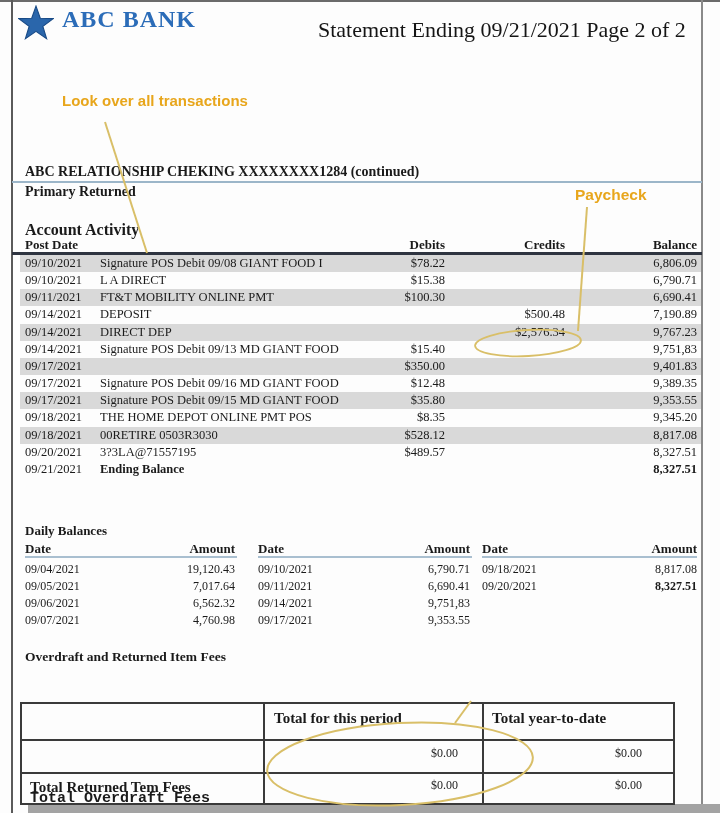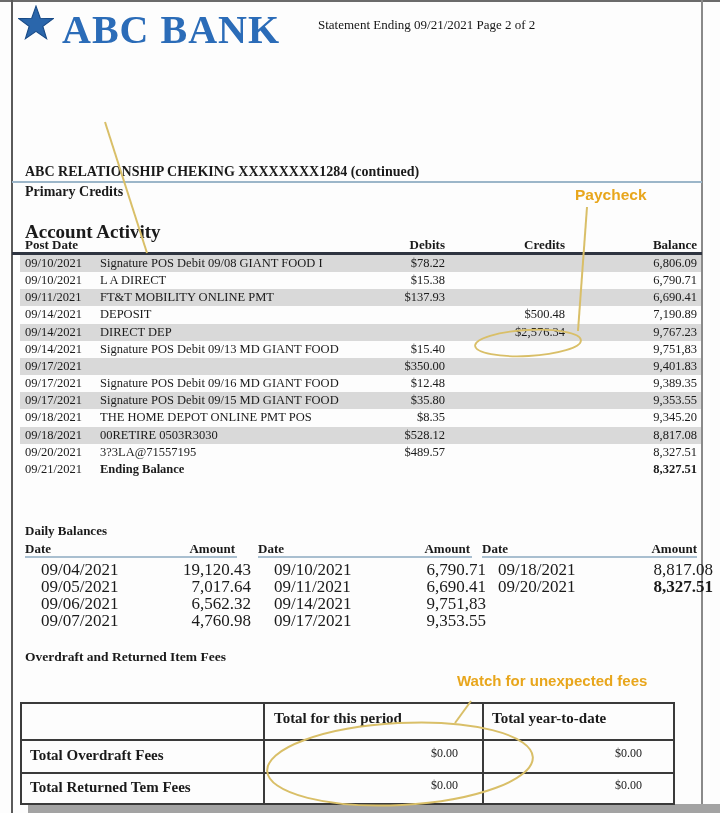--- a/index.html
+++ b/index.html
@@ -2,45 +2,45 @@
 <html style="--brand: #2b6cb8; --accent: #e8a61c; --accent-line: #d9bf68;"><head>
 <meta charset="utf-8">
 <style>
   html,body{margin:0;padding:0;background:#fff;}
   #page{position:relative;width:720px;height:813px;background:#fdfdfd;overflow:hidden;
         font-family:"Liberation Serif",serif;color:#1a1a1a;}
   .abs{position:absolute;}
   
   .edge{position:absolute;background:#6b6b6b;}
   
-  #bank-name{left:62px;top:6px;font-size:40px;font-weight:bold;color:var(--brand,#2b6cb8);letter-spacing:1px;}
-  #stmt-line{left:318px;top:17px;font-size:13px;color:#151515;}
+  #bank-name{left:62px;top:6px;font-size:24px;font-weight:bold;color:var(--brand,#2b6cb8);letter-spacing:1px;}
+  #stmt-line{left:318px;top:17px;font-size:22px;color:#151515;}
   
   .note{font-family:"Liberation Sans",sans-serif;font-weight:bold;font-size:15px;color:var(--accent,#e8a61c);white-space:nowrap;}
   
   #acct-title{left:25px;top:164px;font-size:14px;font-weight:600;}
   .rule-blue{position:absolute;background:#9cb6c9;height:2px;}
   #primary{left:25px;top:184px;font-size:14px;font-weight:bold;}
-  #activity-heading{left:25px;top:221px;font-size:19px;font-weight:bold;}
+  #activity-heading{left:25px;top:221px;font-size:16px;font-weight:bold;}
   .th{font-size:13px;font-weight:bold;}
   .rule-dark{position:absolute;background:#2e3440;height:3px;}
   
   .tr{position:absolute;left:20px;width:681px;height:17px;font-size:12.5px;line-height:17px;}
   .tr.gray{background:#d9d9d9;}
   .tr .date{position:absolute;left:5px;}
   .tr .desc{position:absolute;left:80px;white-space:nowrap;}
   .tr .debit{position:absolute;right:256px;text-align:center;}
   .tr .credit{position:absolute;right:136px;}
   .tr .bal{position:absolute;right:4px;}
   .bold{font-weight:bold;}
   
   #db-heading{left:25px;top:523px;font-size:13px;font-weight:bold;}
   .db-h{position:absolute;top:541px;font-size:13px;font-weight:bold;}
   .db-u{position:absolute;top:556px;height:2px;background:#a9bfd0;}
-  .dbr{position:absolute;left:36px;width:681px;height:17px;font-size:17px;line-height:17px;}
+  .dbr{position:absolute;left:20px;width:681px;height:17px;font-size:12px;line-height:17px;}
   .dbr .d1{position:absolute;left:5px;}  .dbr .a1{position:absolute;right:466px;}
   .dbr .d2{position:absolute;left:238px;}.dbr .a2{position:absolute;right:231px;}
   .dbr .d3{position:absolute;left:462px;}.dbr .a3{position:absolute;right:4px;}
   
   #fees-heading{left:25px;top:649px;font-size:13.5px;font-weight:bold;}
   .ftline{position:absolute;background:#3a3a3a;}
   .fth{position:absolute;font-size:15px;font-weight:bold;}
   .ftlabel{position:absolute;left:30px;font-size:15px;font-weight:bold;}
   .ftval{position:absolute;font-size:12px;}
   #overlay{position:absolute;left:0;top:0;width:720px;height:813px;pointer-events:none;}
@@ -56,26 +56,26 @@
   <div class="edge" style="left:11px;top:0;width:2px;height:813px;background:#5a5a5a;"></div>
   <div class="edge" style="left:701px;top:0;width:2px;height:813px;background:#8a8a8a;"></div>
   <div class="abs" id="bottom-bar"></div>
 
   <svg class="abs" style="left:18px;top:5px;" width="36" height="36" viewBox="0 0 32 32">
     <polygon points="16,1 19.8,11.8 31.2,12.1 22.1,19 25.4,29.9 16,23.4 6.6,29.9 9.9,19 0.8,12.1 12.2,11.8" fill="#2a66ab" stroke="#184a86" stroke-width="1"></polygon>
   </svg>
   <div class="abs" id="bank-name">ABC BANK</div>
   <div class="abs" id="stmt-line">Statement Ending 09/21/2021 Page 2 of 2</div>
 
+  <div class="abs note" style="left:62px;top:92px;">Look over all transactions</div>
   <div class="abs note" style="left:575px;top:186px;font-size:15.5px;">Paycheck</div>
-  <div class="abs note" style="left:457px;top:672px;">Watch for unexpected fees</div>
 
   <div class="abs" id="acct-title">ABC RELATIONSHIP CHEKING XXXXXXXX1284 (continued)</div>
   <div class="rule-blue" style="left:12px;top:181px;width:690px;"></div>
-  <div class="abs" id="primary">Primary Credits</div>
+  <div class="abs" id="primary">Primary Returned</div>
 
   <div class="abs" id="activity-heading">Account Activity</div>
   <div class="abs th" style="left:25px;top:237px;">Post Date</div>
   <div class="abs th" style="right:275px;top:237px;">Debits</div>
   <div class="abs th" style="right:155px;top:237px;">Credits</div>
   <div class="abs th" style="right:23px;top:237px;">Balance</div>
   <div class="rule-dark" style="left:12px;top:252px;width:690px;"></div>
 
   <div class="tr gray" style="top:255px;">
       <span class="date">09/10/2021</span>
@@ -87,21 +87,21 @@
   <div class="tr" style="top:272px;">
       <span class="date">09/10/2021</span>
       <span class="desc">L A DIRECT</span>
       <span class="debit">$15.38</span>
       <span class="credit"></span>
       <span class="bal">6,790.71</span>
     </div>
   <div class="tr gray" style="top:289px;">
       <span class="date">09/11/2021</span>
       <span class="desc">FT&amp;T MOBILITY ONLINE PMT</span>
-      <span class="debit">$137.93</span>
+      <span class="debit">$100.30</span>
       <span class="credit"></span>
       <span class="bal">6,690.41</span>
     </div>
   <div class="tr" style="top:306px;">
       <span class="date">09/14/2021</span>
       <span class="desc">DEPOSIT</span>
       <span class="debit"></span>
       <span class="credit">$500.48</span>
       <span class="bal">7,190.89</span>
     </div>
@@ -213,21 +213,21 @@
   <div class="ftline" style="left:20px;top:772px;width:655px;height:2px;"></div>
   <div class="ftline" style="left:20px;top:803px;width:655px;height:2px;"></div>
   <div class="ftline" style="left:20px;top:702px;width:2px;height:103px;"></div>
   <div class="ftline" style="left:263px;top:702px;width:2px;height:103px;"></div>
   <div class="ftline" style="left:482px;top:702px;width:2px;height:103px;"></div>
   <div class="ftline" style="left:673px;top:702px;width:2px;height:103px;"></div>
 
   <div class="fth" style="left:274px;top:710px;">Total for this period</div>
   <div class="fth" style="left:492px;top:710px;">Total year-to-date</div>
 
-  <div class="ftlabel" style="top:747px;">Total Overdraft Fees</div>
+  <div class="ftlabel" style="top:790px;font-family:Liberation Mono, monospace;">Total Overdraft Fees</div>
   <div class="ftval" style="right:262px;top:746px;">$0.00</div>
   <div class="ftval" style="right:78px;top:746px;">$0.00</div>
 
   <div class="ftlabel" style="top:779px;">Total Returned Tem Fees</div>
   <div class="ftval" style="right:262px;top:778px;">$0.00</div>
   <div class="ftval" style="right:78px;top:778px;">$0.00</div>
 
   <svg id="overlay">
     <line x1="105" y1="122" x2="147" y2="253" stroke-width="2"></line>
     <line x1="587" y1="207" x2="578" y2="331" stroke-width="2"></line>

